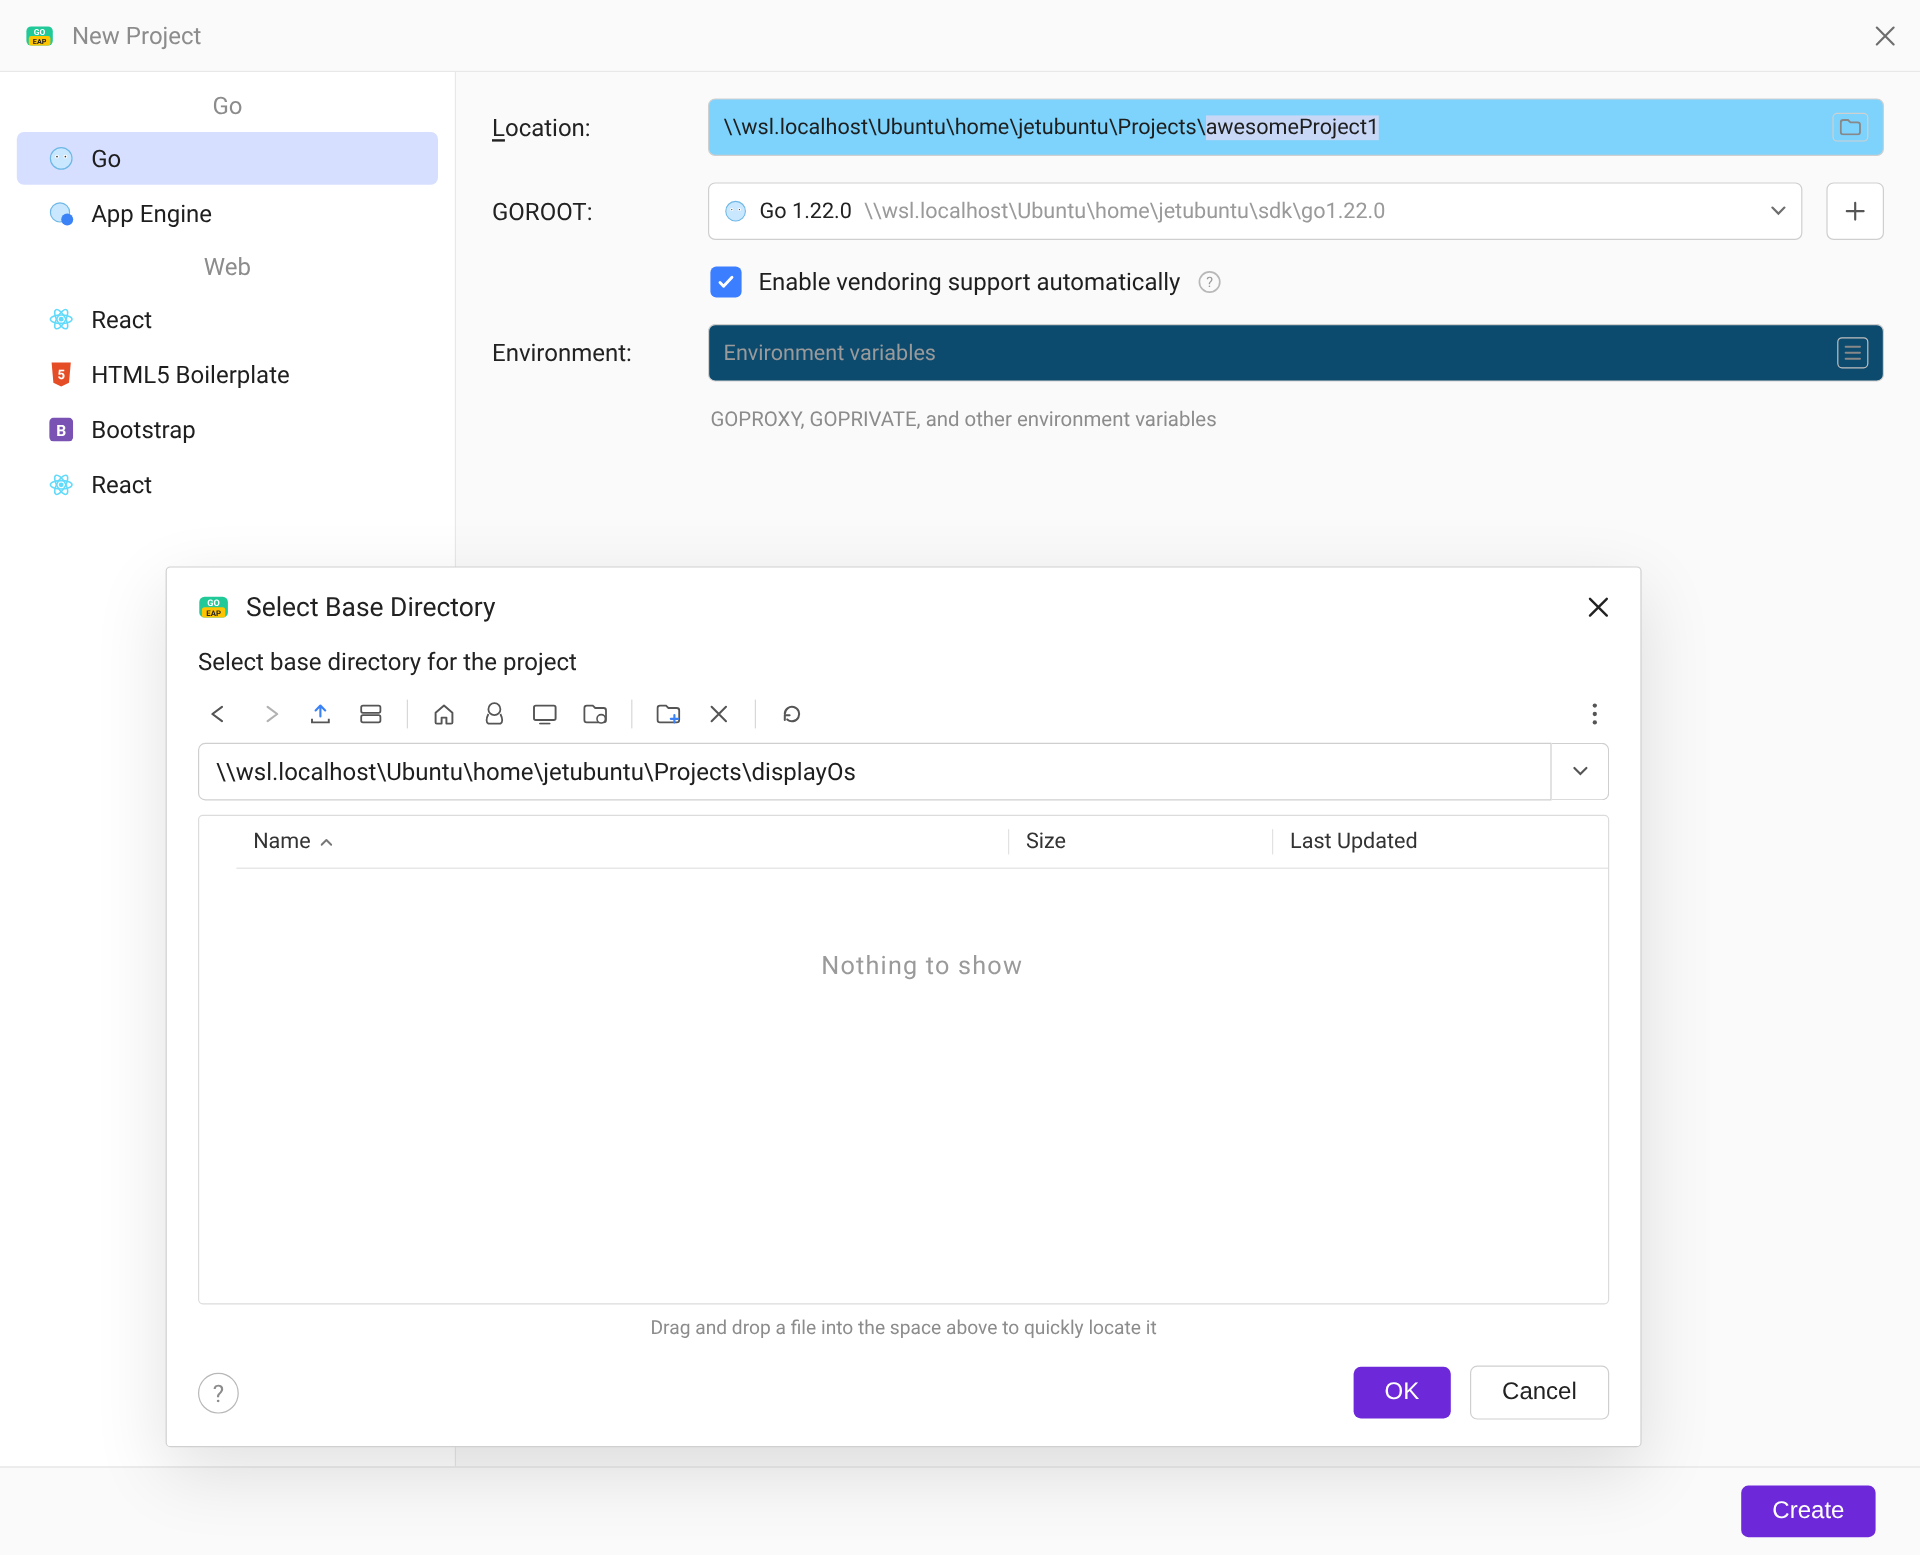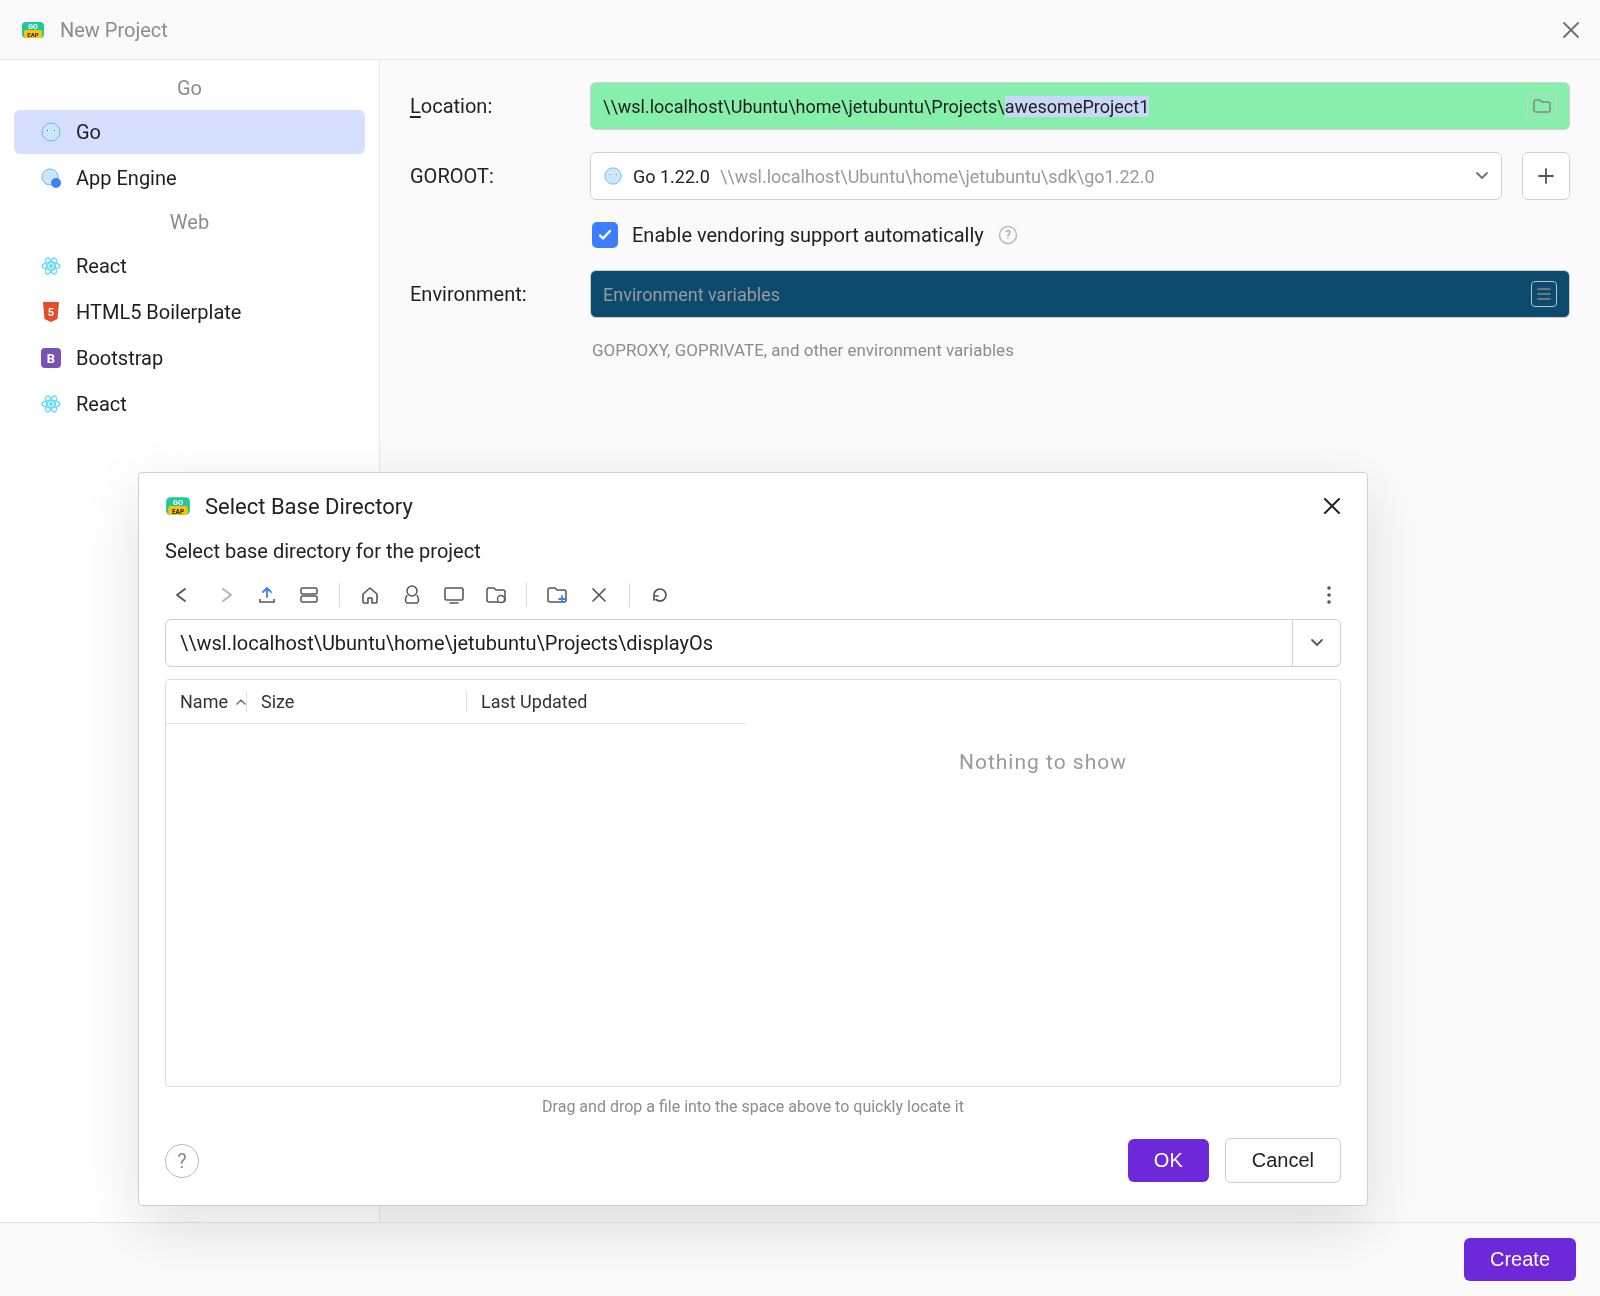--- a/index.html
+++ b/index.html
@@ -52,21 +52,21 @@
   cursor:pointer;
   font-size: 20px;
 }
 .sidebar .item.selected { background:#d6dfff; }
 .icon-box { width:22px; height:22px; display:flex;align-items:center;justify-content:center; }
 .main { flex:1; padding: 22px 30px; background:#fafafa; }
 .form-row { display:flex; align-items:center; gap: 20px; margin-bottom: 22px; }
 .form-row > label { width: 160px; font-size:20px; color:#222; }
 .text-input {
   flex:1; height:48px; border:1px solid #cfcfcf; border-radius:6px;
-  background:#86efac; display:flex;align-items:center;padding:0 12px;
+  background:#7dd3fc; display:flex;align-items:center;padding:0 12px;
   font-size:18px;
 }
 .text-input .location-text { flex:1; white-space:nowrap; overflow:hidden; }
 .text-input .highlight { background:#c7d7f5; }
 .folder-btn {
   width:30px;height:24px;border:1px solid #d0d0d0;border-radius:4px;
   display:flex;align-items:center;justify-content:center;color:#888;
 }
 .goroot-select {
   flex:1; height:48px; border:1px solid #cfcfcf; border-radius:6px;
@@ -92,21 +92,21 @@
 .env-input .placeholder { color:#9a9a9a; font-size:18px; flex:1; }
 .env-input .list-icon {
   width:26px;height:26px;border:1px solid #c0c0c0;border-radius:4px;
   display:flex;align-items:center;justify-content:center;color:#777;
 }
 .env-hint { margin-left:182px; color:#8c8c8c; font-size:17px; }
 
 .footer {
   border-top:1px solid #e3e3e3;
   height: 74px;
-  display:flex;align-items:center;justify-content:flex-end;padding:0 24px;
+  display:flex;align-items:center;justify-content:flex-end;padding:0 37px;
 }
 .btn-primary {
   background:#6d28d9;color:#fff;border:none;border-radius:6px;
   padding:10px 26px;font-size:20px;cursor:pointer;
 }
 .btn-default {
   background:#fff;color:#222;border:1px solid #cfcfcf;border-radius:6px;
   padding:10px 26px;font-size:20px;cursor:pointer;
 }
 
@@ -137,21 +137,21 @@
 .path-input {
   flex:1;height:48px;border:1px solid #cfcfcf;border-radius:6px 0 0 6px;
   background:#fff;display:flex;align-items:center;padding:0 14px;font-size:20px;
 }
 .path-caret {
   width:48px;height:48px;border:1px solid #cfcfcf;border-left:none;border-radius:0 6px 6px 0;
   display:flex;align-items:center;justify-content:center;color:#555;
 }
 .listing {
   flex:1;border:1px solid #dcdcdc;border-radius:4px;
-  display:flex;flex-direction:row;overflow:hidden;
+  display:flex;flex-direction:column;overflow:hidden;padding-left:31px;
 }
 .listing-header {
   display:flex;border-bottom:1px solid #e2e2e2;height:44px;align-items:center;
   font-size:18px;color:#333;
 }
 .col-name { flex:1;padding-left:14px;display:flex;align-items:center;gap:8px; }
 .col-size { width:220px;border-left:1px solid #e2e2e2;padding-left:14px; }
 .col-upd { width:280px;border-left:1px solid #e2e2e2;padding-left:14px; }
 .listing-empty {
   flex:1;display:flex;align-items:flex-start;justify-content:center;

